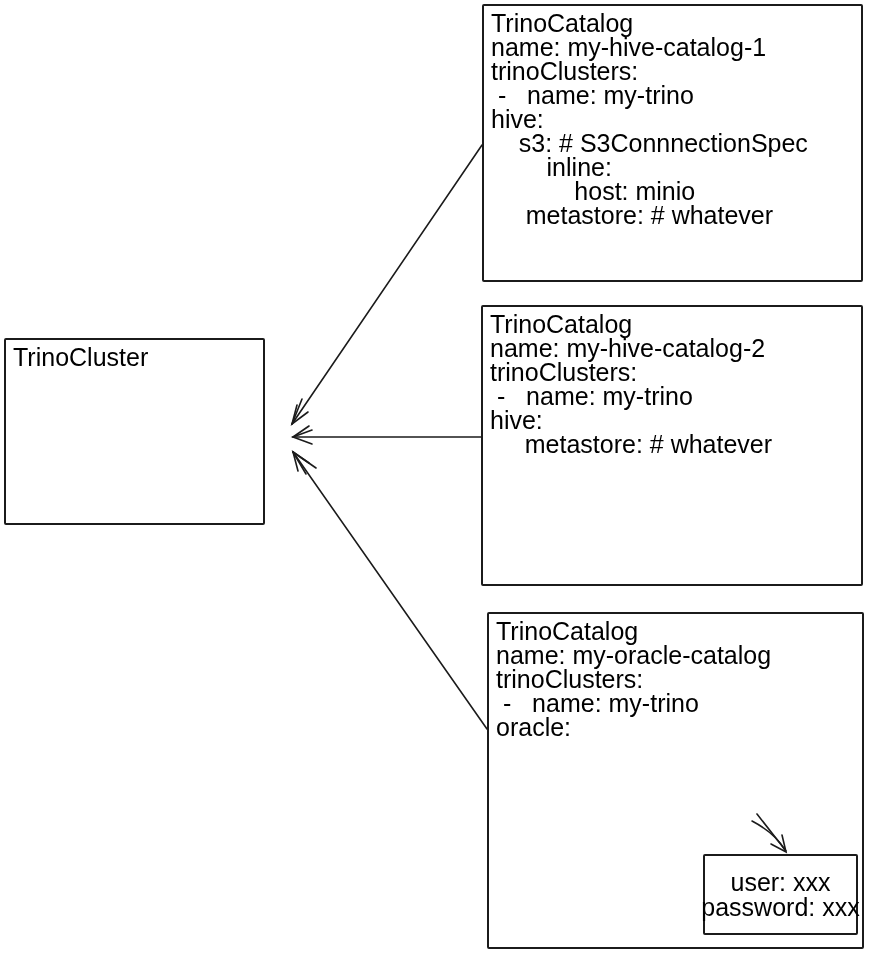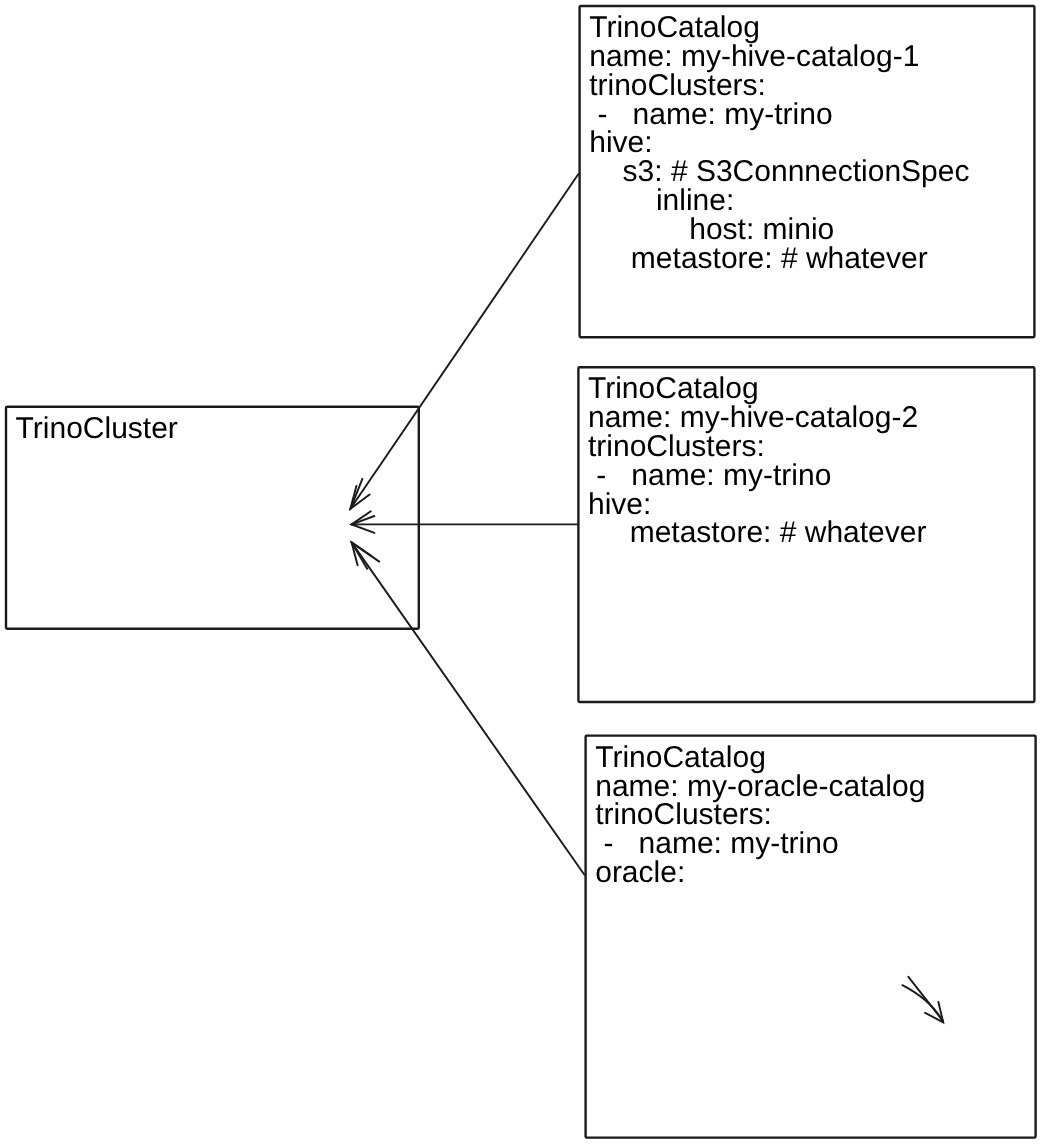--- a/index.html
+++ b/index.html
@@ -37,21 +37,21 @@
     left: 0; top: 0;
     width: 872px; height: 954px;
     pointer-events: none;
   }
 </style>
 </head>
 <body>
 
 <div class="canvas">
 
-  <div class="node" style="left:4px; top:338px; width:346px; height:187px;">
+  <div class="node" style="left:4px; top:338px; width:261px; height:187px;">
     <div class="node-content">
       <div class="line">TrinoCluster</div>
     </div>
   </div>
 
   <div class="node" style="left:482px; top:4px; width:381px; height:278px;">
     <div class="node-content">
       <div class="line">TrinoCatalog</div>
       <div class="line">name: my-hive-catalog-1</div>
       <div class="line">trinoClusters:</div>
@@ -77,20 +77,24 @@
 
   <div class="node" style="left:487px; top:612px; width:377px; height:337px;">
     <div class="node-content">
       <div class="line">TrinoCatalog</div>
       <div class="line">name: my-oracle-catalog</div>
       <div class="line">trinoClusters:</div>
       <div class="line"> -   name: my-trino</div>
       <div class="line">oracle:</div>
     </div>
 
+    <div class="node cred-node" style="left:214px; top:240px; width:155px; height:81px;">
+      <div class="line">user: xxx</div>
+      <div class="line">password: xxx</div>
+    </div>
   </div>
 
   <svg class="overlay" width="872" height="954" viewBox="0 0 872 954" fill="none" stroke="#1b1b1b" stroke-width="1.6" stroke-linecap="round">
 
     <g>
       <line x1="482" y1="145" x2="292" y2="424"></line>
       <path d="M308 412 L292 424 L297 405"></path>
       <path d="M292 424 L302 399"></path>
     </g>
 

